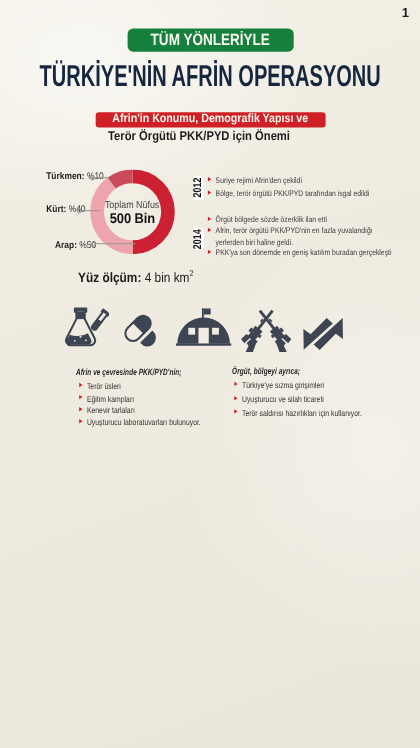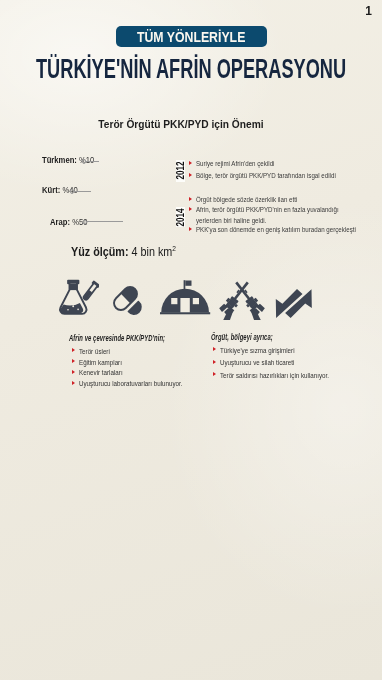--- a/index.html
+++ b/index.html
@@ -11,21 +11,21 @@
   .paper{position:absolute;inset:0;
     background:
       radial-gradient(ellipse 300px 200px at 20% 8%, rgba(255,255,255,.55), rgba(255,255,255,0) 70%),
       radial-gradient(ellipse 260px 300px at 90% 60%, rgba(255,255,255,.35), rgba(255,255,255,0) 70%),
       linear-gradient(160deg,#f3f0e6 0%,#efebe0 40%,#eae6da 100%);
   }
 
   .pagenum{position:absolute;right:10px;top:4px;font-weight:bold;font-size:12px;color:#1c1c1c;
     font-family:"Liberation Sans",sans-serif;}
 
-  .kicker{position:absolute;left:115.5px;top:25.5px;width:151px;height:21px;background:#0c4a6e;border-radius:5px;
+  .kicker{position:absolute;left:115.5px;top:25.5px;width:151px;height:21px;background:#15803d;border-radius:5px;
     color:#faf7ef;font-weight:bold;font-size:15px;letter-spacing:0px;text-align:center;line-height:21px;
     font-family:"Liberation Sans",sans-serif;}
   .kicker span{display:inline-block;transform:scaleX(.82);transform-origin:center;}
 
   .title{position:absolute;left:36px;top:54.5px;color:#16263f;font-weight:bold;font-size:27.5px;
     letter-spacing:0px;line-height:27px;white-space:nowrap;transform:scaleX(.662);transform-origin:left top;
     font-family:"Liberation Sans",sans-serif;}
 
   .sub1{position:absolute;left:86.5px;top:102px;width:209.5px;height:13.5px;background:#cf2026;border-radius:3px;
     color:#faf7ef;font-weight:bold;font-size:11px;line-height:13.5px;text-align:center;}
@@ -75,22 +75,34 @@
   .leaddot{position:absolute;width:2.6px;height:2.6px;border:1px solid #9a9a9a;border-radius:50%;background:transparent;}
 </style>
 </head>
 <body>
 
 <div id="page">
   <div class="paper"></div>
   <div class="pagenum">1</div>
   <div class="kicker"><span>TÜM YÖNLERİYLE</span></div>
   <div class="title">TÜRKİYE'NİN AFRİN OPERASYONU</div>
+  <div class="sub1"><span>Afrin'in Konumu, Demografik Yapısı ve</span></div>
   <div class="sub2"><span>Terör Örgütü PKK/PYD için Önemi</span></div>
 
+  <div class="donutwrap">
+    <svg width="77" height="77" viewBox="0 0 77 77">
+      <path fill="#cc2133" d="M38.50,0.00 A38.5,38.5 0 0 1 38.50,77.00 L38.50,64.50 A26.0,26.0 0 0 0 38.50,12.50 Z"></path>
+      <path fill="#eda4ad" d="M38.50,77.00 A38.5,38.5 0 0 1 15.87,7.35 L23.22,17.47 A26.0,26.0 0 0 0 38.50,64.50 Z"></path>
+      <path fill="#c94a58" d="M15.87,7.35 A38.5,38.5 0 0 1 38.50,0.00 L38.50,12.50 A26.0,26.0 0 0 0 23.22,17.47 Z"></path>
+    </svg>
+    <div class="donut-center">
+      <div class="dc-lab">Toplam Nüfus</div>
+      <div class="dc-val">500 Bin</div>
+    </div>
+  </div>
 
   <div class="pielab" style="left:41.5px;top:154.5px;"><b>Türkmen</b><b>:</b> <span class="pct">%10</span></div>
   <div class="leaddot" style="left:81.8px;top:159.1px;"></div>
   <div class="leader" style="left:86.2px;top:160.7px;width:12.5px;"></div>
 
   <div class="pielab" style="left:41.5px;top:184.5px;"><b>Kürt</b><b>:</b> <span class="pct">%40</span></div>
   <div class="leaddot" style="left:69.5px;top:189.2px;"></div>
   <div class="leader" style="left:73.9px;top:190.8px;width:17px;"></div>
 
   <div class="pielab" style="left:50px;top:216.5px;"><b>Arap</b><b>:</b> <span class="pct">%50</span></div>

